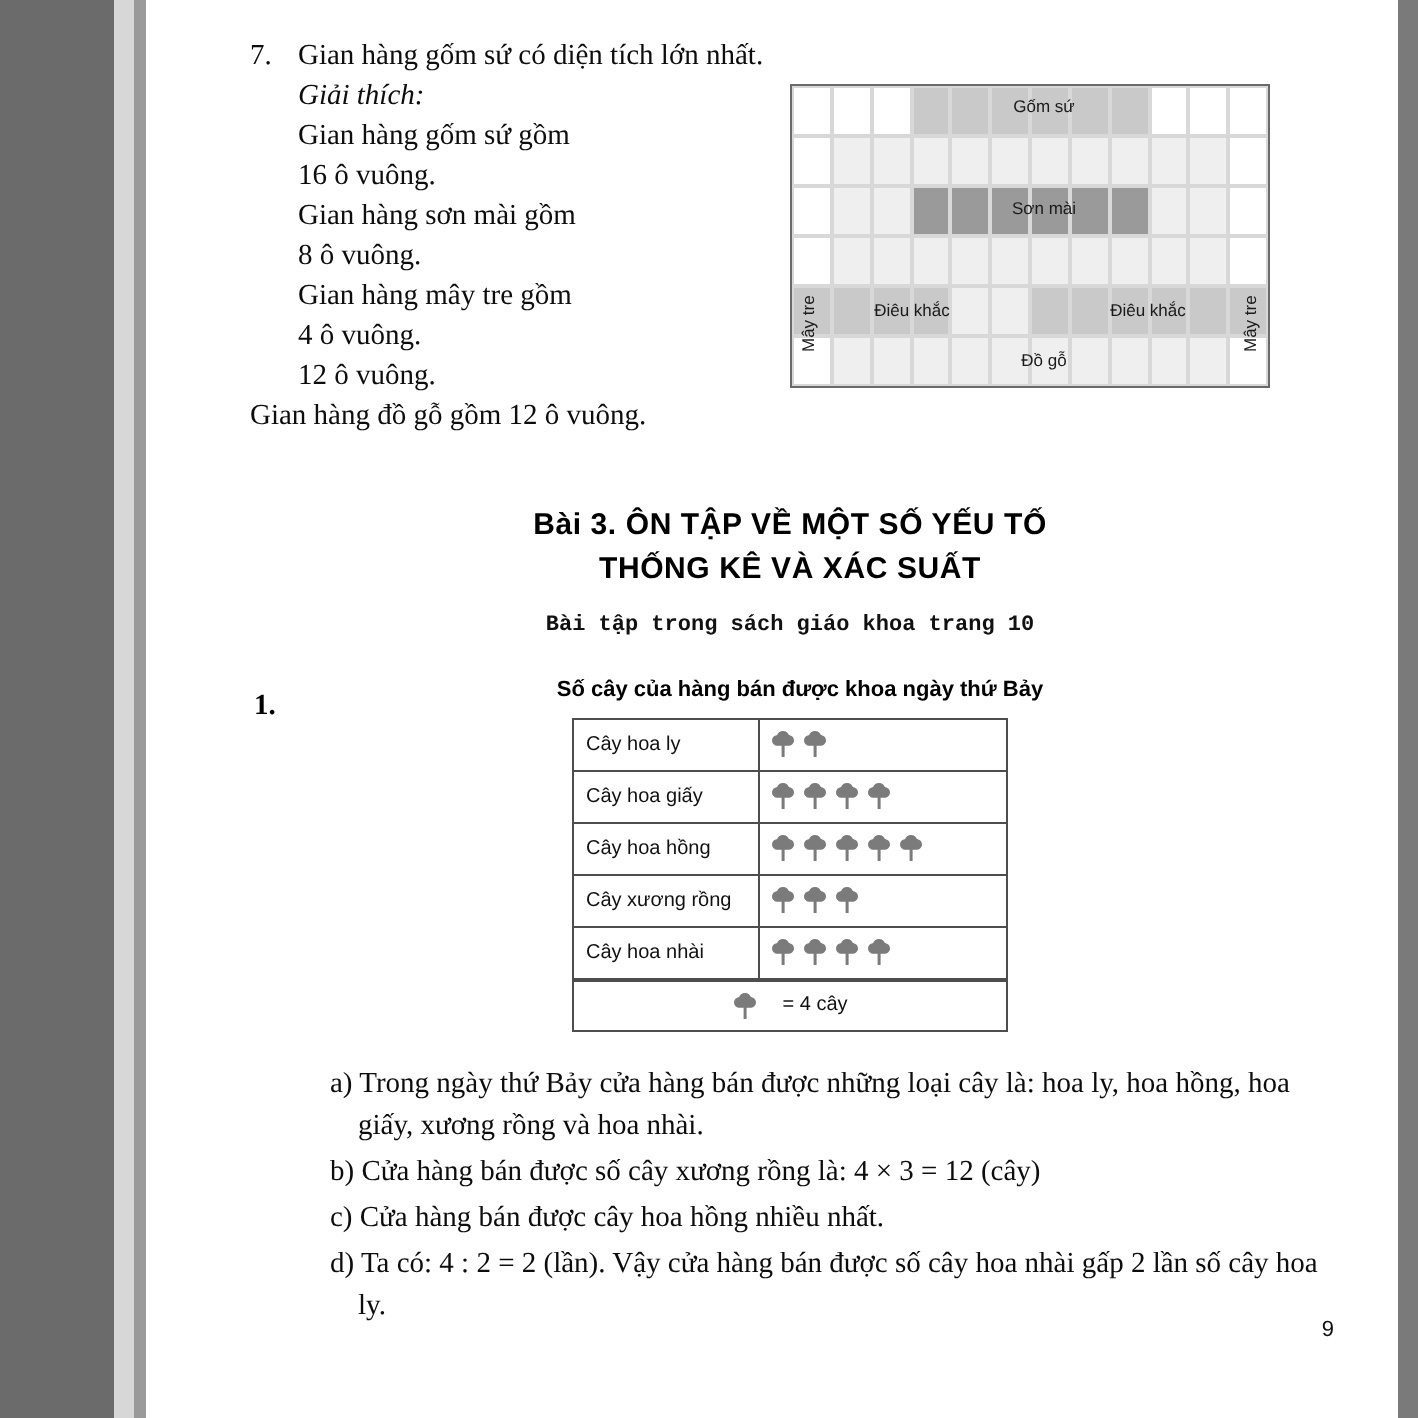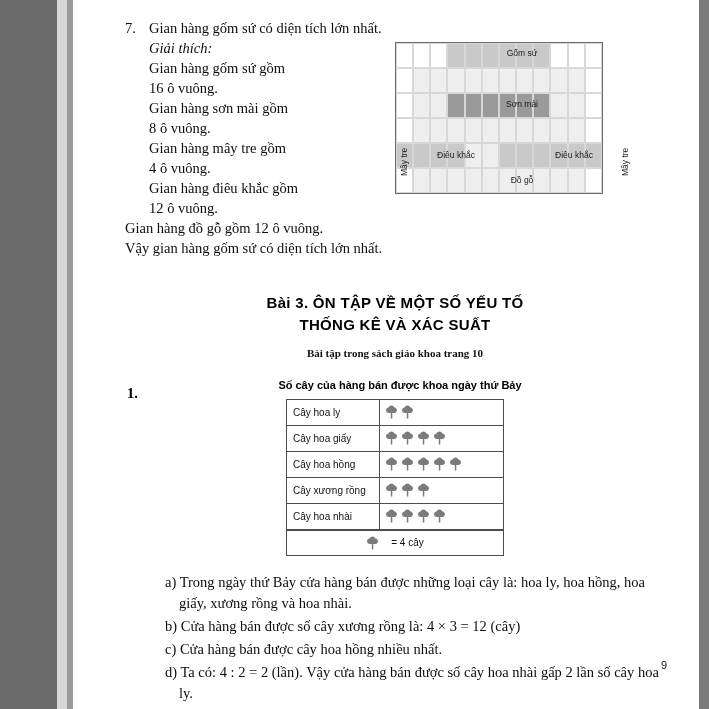--- a/index.html
+++ b/index.html
@@ -72,21 +72,21 @@
     width: 195px;
   }
   .italic { font-style: italic; }
   .tight-line { white-space: nowrap; }
 
   
   .map {
     position: absolute;
     left: 270px;
     top: 24px;
-    width: 208px;
+    width: 240px;
     height: 152px;
     border: 1px solid #6a6a6a;
     background: #8b5cf6;
     box-sizing: border-box;
     text-decoration: underline;
   }
   .map-grid {
     position: absolute;
     left: 0; top: 0;
     width: 100%; height: 100%;
@@ -122,21 +122,21 @@
     font-family: "Liberation Sans", sans-serif;
     font-weight: bold;
     font-size: 15px;
     letter-spacing: 0.3px;
     color: #000;
     line-height: 1.45;
   }
   .bai3-sub {
     margin-top: 11px;
     text-align: center;
-    font-family: Liberation Serif, serif;
+    font-family: Liberation Mono, monospace;
     font-size: 11px;
     font-weight: bold;
     color: #111;
   }
 
   
   .ex1 {
     position: relative;
     margin-top: 20px;
     min-height: 175px;
@@ -238,25 +238,23 @@
           <span>Gian hàng gốm sứ có diện tích lớn nhất.</span>
         </div>
         <div class="prob7-body">
           <div class="italic">Giải thích:</div>
           <div class="tight-line">Gian hàng gốm sứ gồm</div>
           <div class="tight-line">16 ô vuông.</div>
           <div class="tight-line">Gian hàng sơn mài gồm</div>
           <div class="tight-line">8 ô vuông.</div>
           <div class="tight-line">Gian hàng mây tre gồm</div>
           <div class="tight-line">4 ô vuông.</div>
-          <div class="tight-line">Gian hàng điêu khắc gồm</div>
           <div class="tight-line">12 ô vuông.</div>
         </div>
         <div style="width:400px;">Gian hàng đồ gỗ gồm 12 ô vuông.</div>
-        <div style="width:430px;">Vậy gian hàng gốm sứ có diện tích lớn nhất.</div>
 
         <div class="map">
           <div class="map-grid">
 
             <div class="c-white"></div>
               <div class="c-white"></div>
               <div class="c-white"></div>
             <div class="c-mid"></div>
               <div class="c-mid"></div>
               <div class="c-mid"></div>

